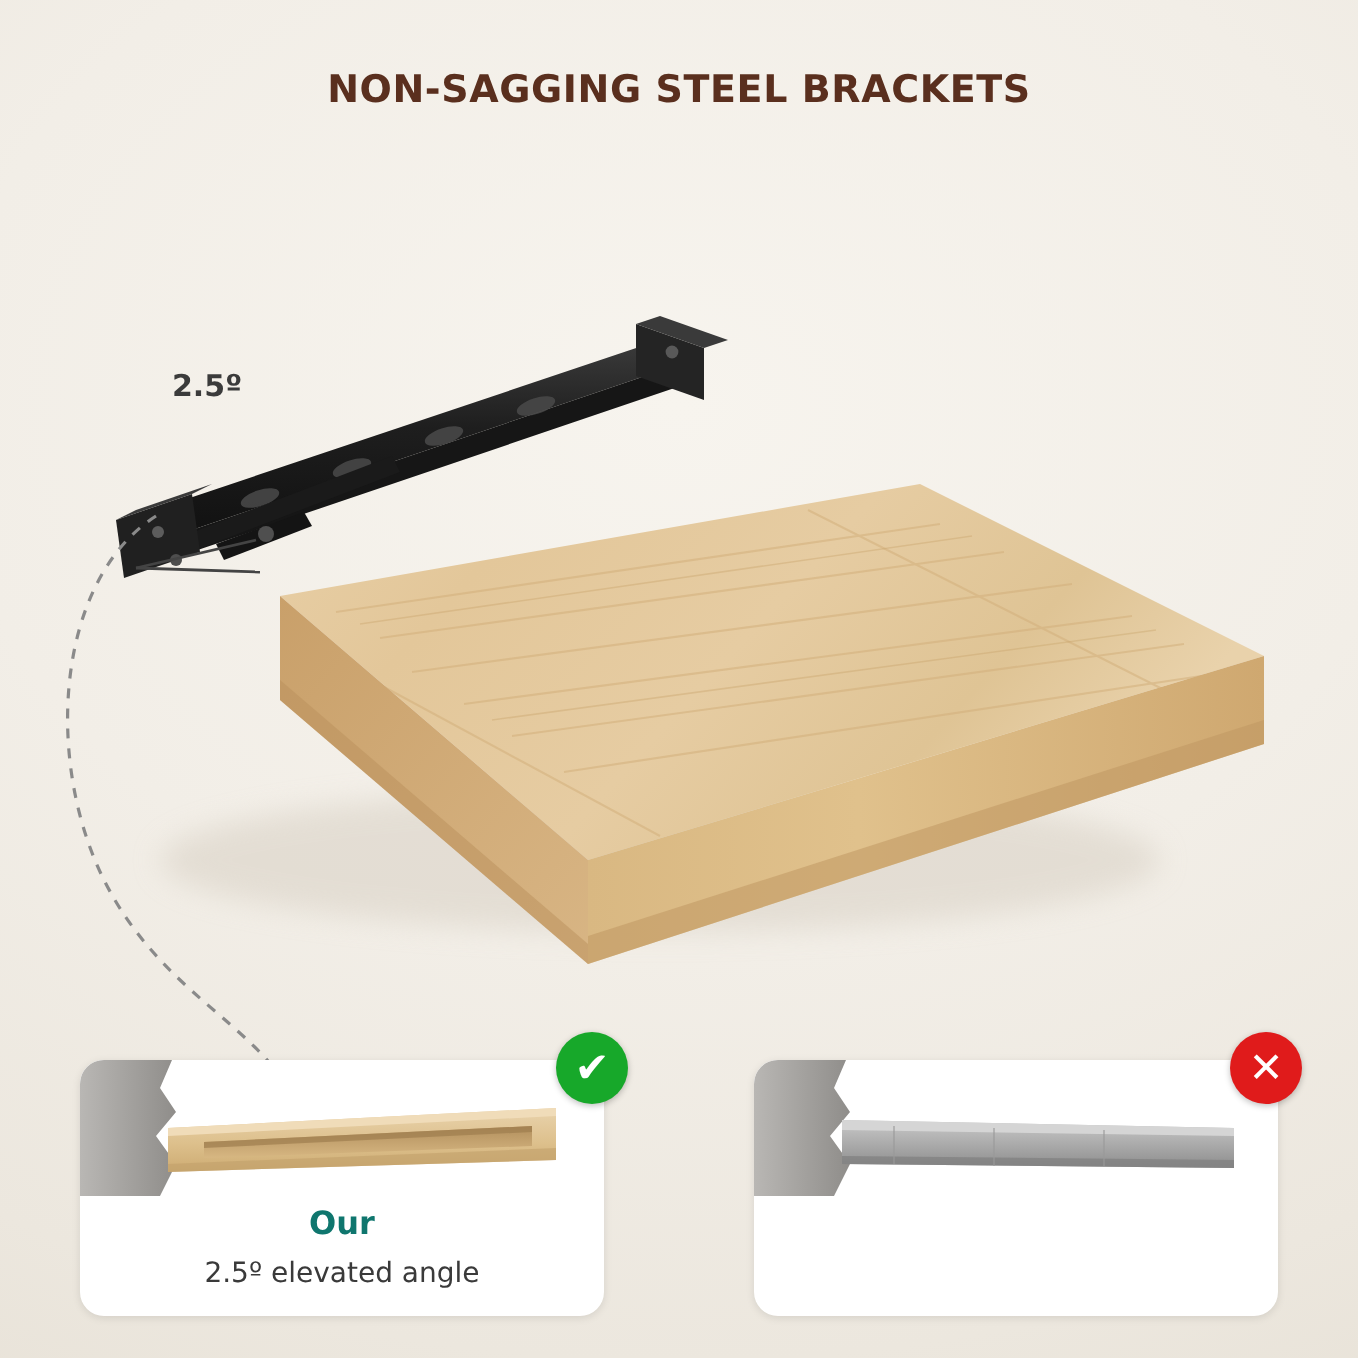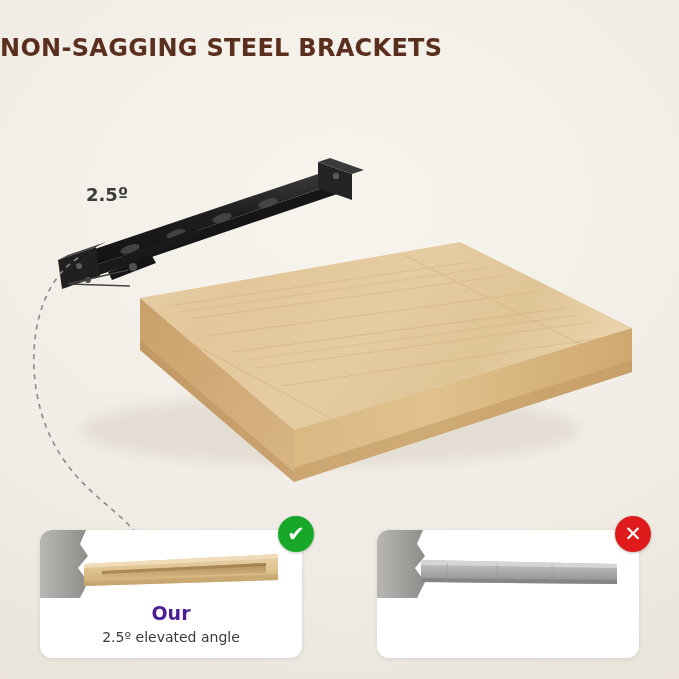--- a/index.html
+++ b/index.html
@@ -21,21 +21,22 @@
       radial-gradient(ellipse 120% 90% at 50% 30%, #f7f4ee 0%, #f2eee7 45%, #ece7de 78%, #e6e0d5 100%);
     overflow: hidden;
   }
 
   
   #headline {
     position: absolute;
     top: 34px;
     left: 0;
     width: 679px;
-    font-size: 24px;
+    text-align: center;
+    font-size: 19px;
     font-weight: bold;
     letter-spacing: 0.3px;
     color: #5a2f1e;
     text-transform: uppercase;
     font-family: "DejaVu Sans", sans-serif;
   }
 
   
   #scene {
     position: absolute;
@@ -43,21 +44,21 @@
     left: 0;
     width: 679px;
     height: 410px;
   }
 
   
   #angle-label {
     position: absolute;
     left: 86px;
     top: 184px;
-    font-size: 18px;
+    font-size: 15px;
     font-weight: bold;
     color: #3b3b3b;
     font-family: "DejaVu Sans", sans-serif;
   }
 
   
   .card {
     position: absolute;
     background: #ffffff;
     border-radius: 12px;
@@ -106,23 +107,23 @@
   }
   .badge-ok { background: #17a82a; }
   .badge-no { background: #e01b1b; }
 
   .card-title {
     position: absolute;
     left: 0;
     top: 72px;
     width: 262px;
     text-align: center;
-    font-size: 19px;
+    font-size: 16px;
     font-weight: bold;
-    color: #4c1d95;
+    color: #0f766e;
     font-family: "DejaVu Sans", sans-serif;
   }
   .card-sub {
     position: absolute;
     left: 0;
     top: 99px;
     width: 262px;
     text-align: center;
     font-size: 14px;
     color: #3a3a3a;

